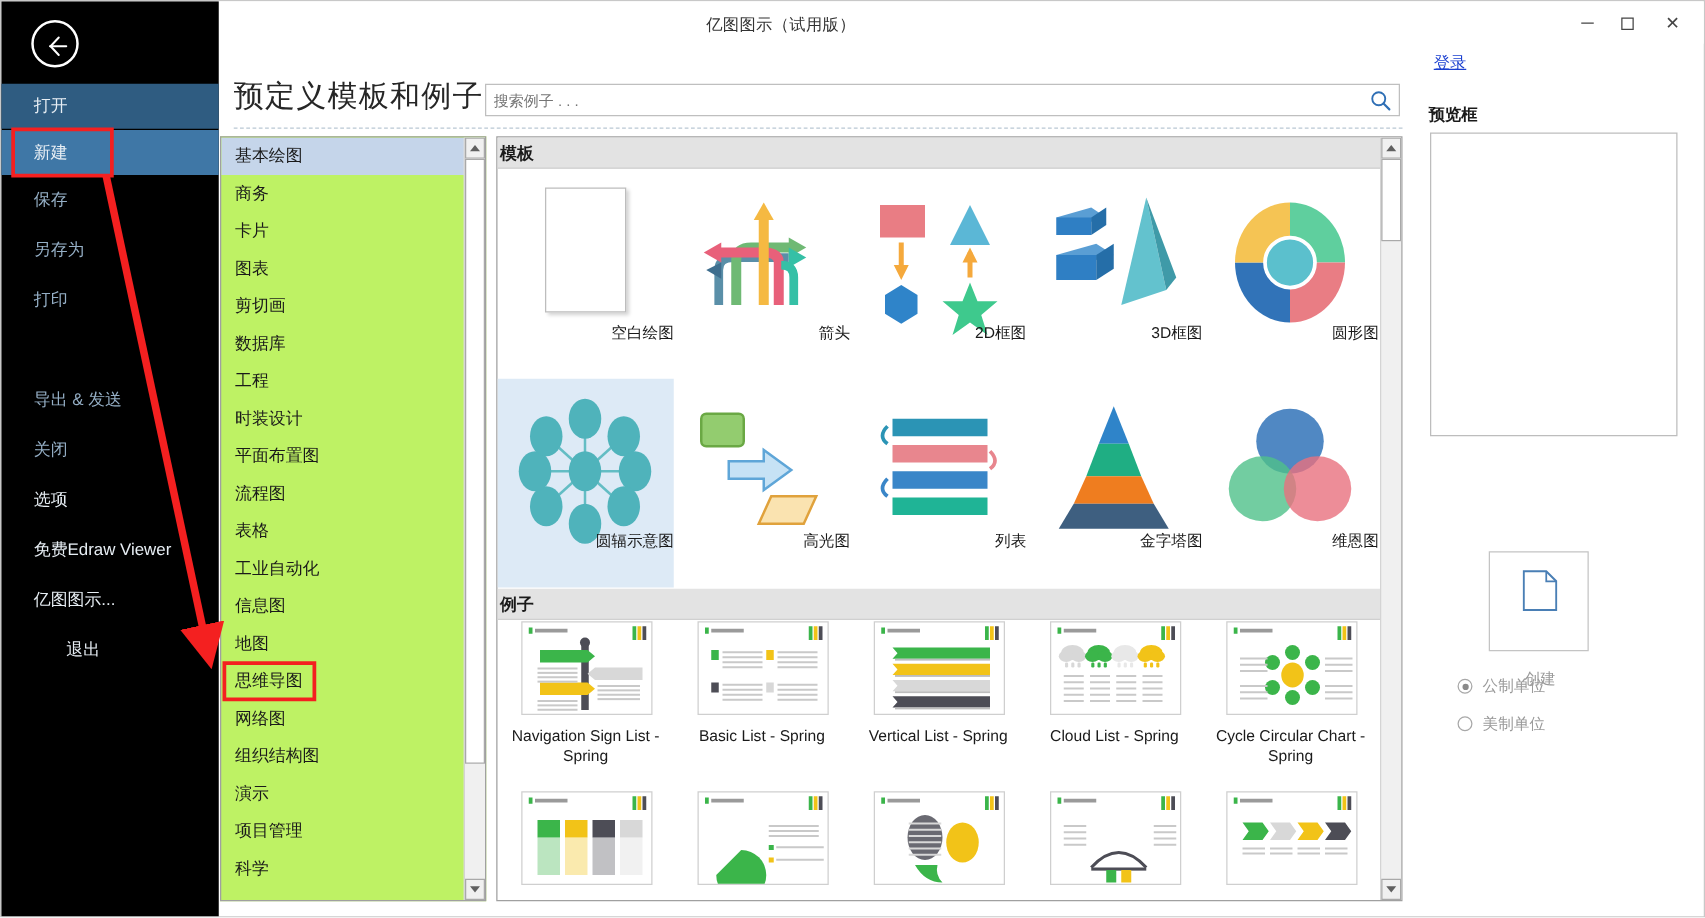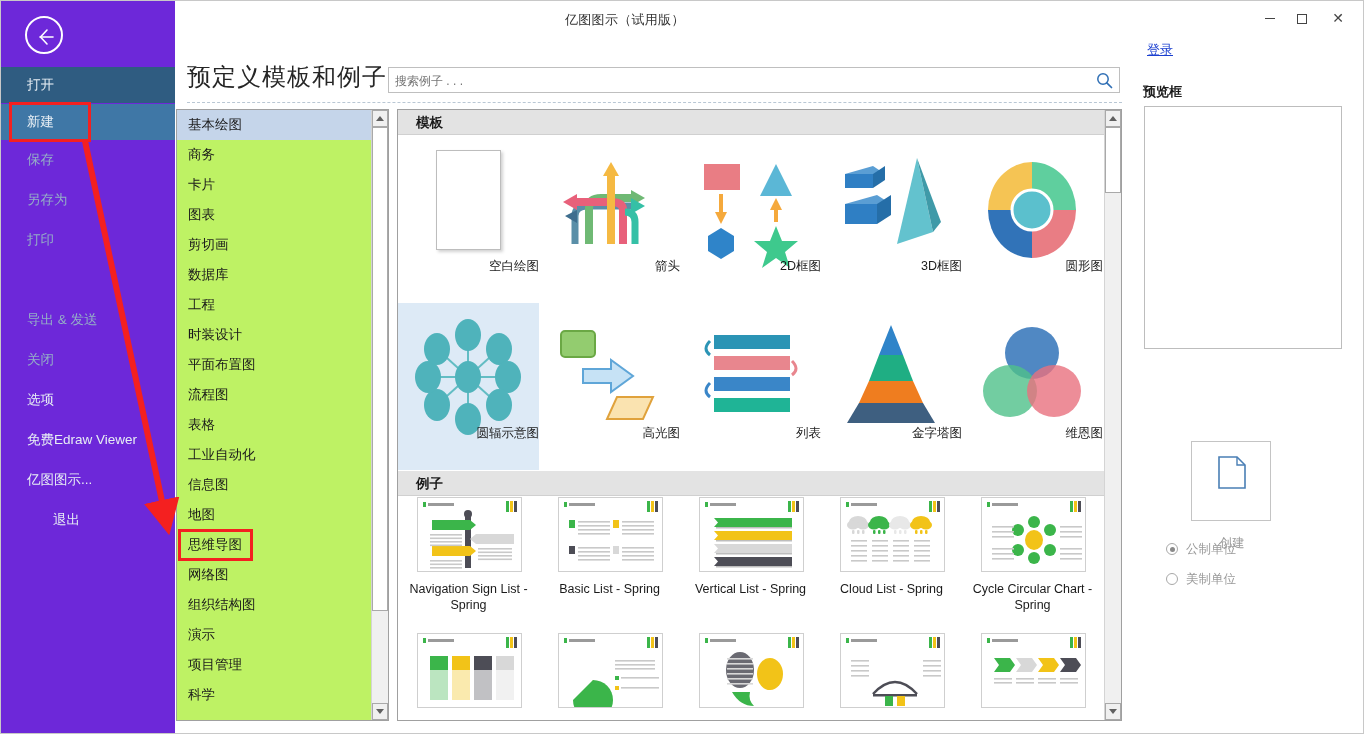--- a/index.html
+++ b/index.html
@@ -18,21 +18,21 @@
          font-size:14px; color:#444; cursor:default; }
   #btn-min{ left:1080px; }
   #btn-max{ left:1112px; }
   #btn-close{ left:1148px; }
   #min-glyph{ display:inline-block; width:10px; height:1px; background:#444; vertical-align:middle; margin-bottom:2px;}
   #max-glyph{ display:inline-block; width:10px; height:10px; border:1px solid #444; vertical-align:middle;}
   #login-link{ position:absolute; left:1146px; top:40px; font-size:13px; color:#1a3fd0;
                text-decoration:underline; cursor:pointer; }
 
   
-  #leftnav{ position:absolute; left:0; top:0; width:174px; height:734px; background:#6d28d9;padding-left:21px; }
+  #leftnav{ position:absolute; left:0; top:0; width:174px; height:734px; background:#000000;padding-left:21px; }
   #back-circle{ position:absolute; left:24px; top:15px; width:38px; height:38px; border-radius:50%;
                 border:2px solid #ffffff; }
   #back-circle svg{ position:absolute; left:7px; top:8px; }
   .nav-item{ position:absolute; left:0; width:174px; height:36px; line-height:36px;
              padding-left:26px; font-size:13.5px; color:#e7eef4; cursor:default; }
   .nav-item.dim{ color:#95afc6; }
   #nav-open{ top:66px; background:#2f5c81; }
   #nav-new{ top:103px; background:#3f77a6; }
   #nav-save{ top:141px; }
   #nav-saveas{ top:181px; }
@@ -69,21 +69,21 @@
   .sb-arrow.down{ bottom:0; }
   .tri-up{ width:0;height:0;border-left:4px solid transparent;border-right:4px solid transparent;border-bottom:5px solid #606060;}
   .tri-down{ width:0;height:0;border-left:4px solid transparent;border-right:4px solid transparent;border-top:5px solid #606060;}
   #cat-thumb{ position:absolute; left:0; top:17px; width:16px; height:484px; background:#fff;
               border:1px solid #a9a9a9; }
 
   
   #gallery{ position:absolute; left:396px; top:108px; width:725px; height:612px;
             border:1px solid #a0a0a0; background:#fff; overflow:hidden; }
   .section-band{ position:absolute; left:0; width:708px; height:25px; line-height:25px;
-                 background:#e3e3e3; padding-left:18px; font-size:13.5px; font-weight:bold; color:#1a1a1a;
+                 background:#e3e3e3; padding-left:2px; font-size:13.5px; font-weight:bold; color:#1a1a1a;
                  border-bottom:1px solid #d0d0d0; }
   #band-tpl{ top:0; }
   #band-ex{ top:361px; }
   #tpl-grid{ position:absolute; left:0; top:26px; width:708px; height:335px; }
   .tpl-cell{ position:absolute; width:141px; height:167px; }
   .tpl-cell.sel{ background:#ddeaf6; }
   .tpl-art{ position:absolute; left:0; top:8px; width:141px; height:125px; }
   .tpl-label{ position:absolute; left:0; top:122px; width:141px; text-align:right;
               font-size:12.5px; color:#1a1a1a; }
   .blankpage{ position:absolute; left:38px; top:6px; width:65px; height:100px; background:#fff;

